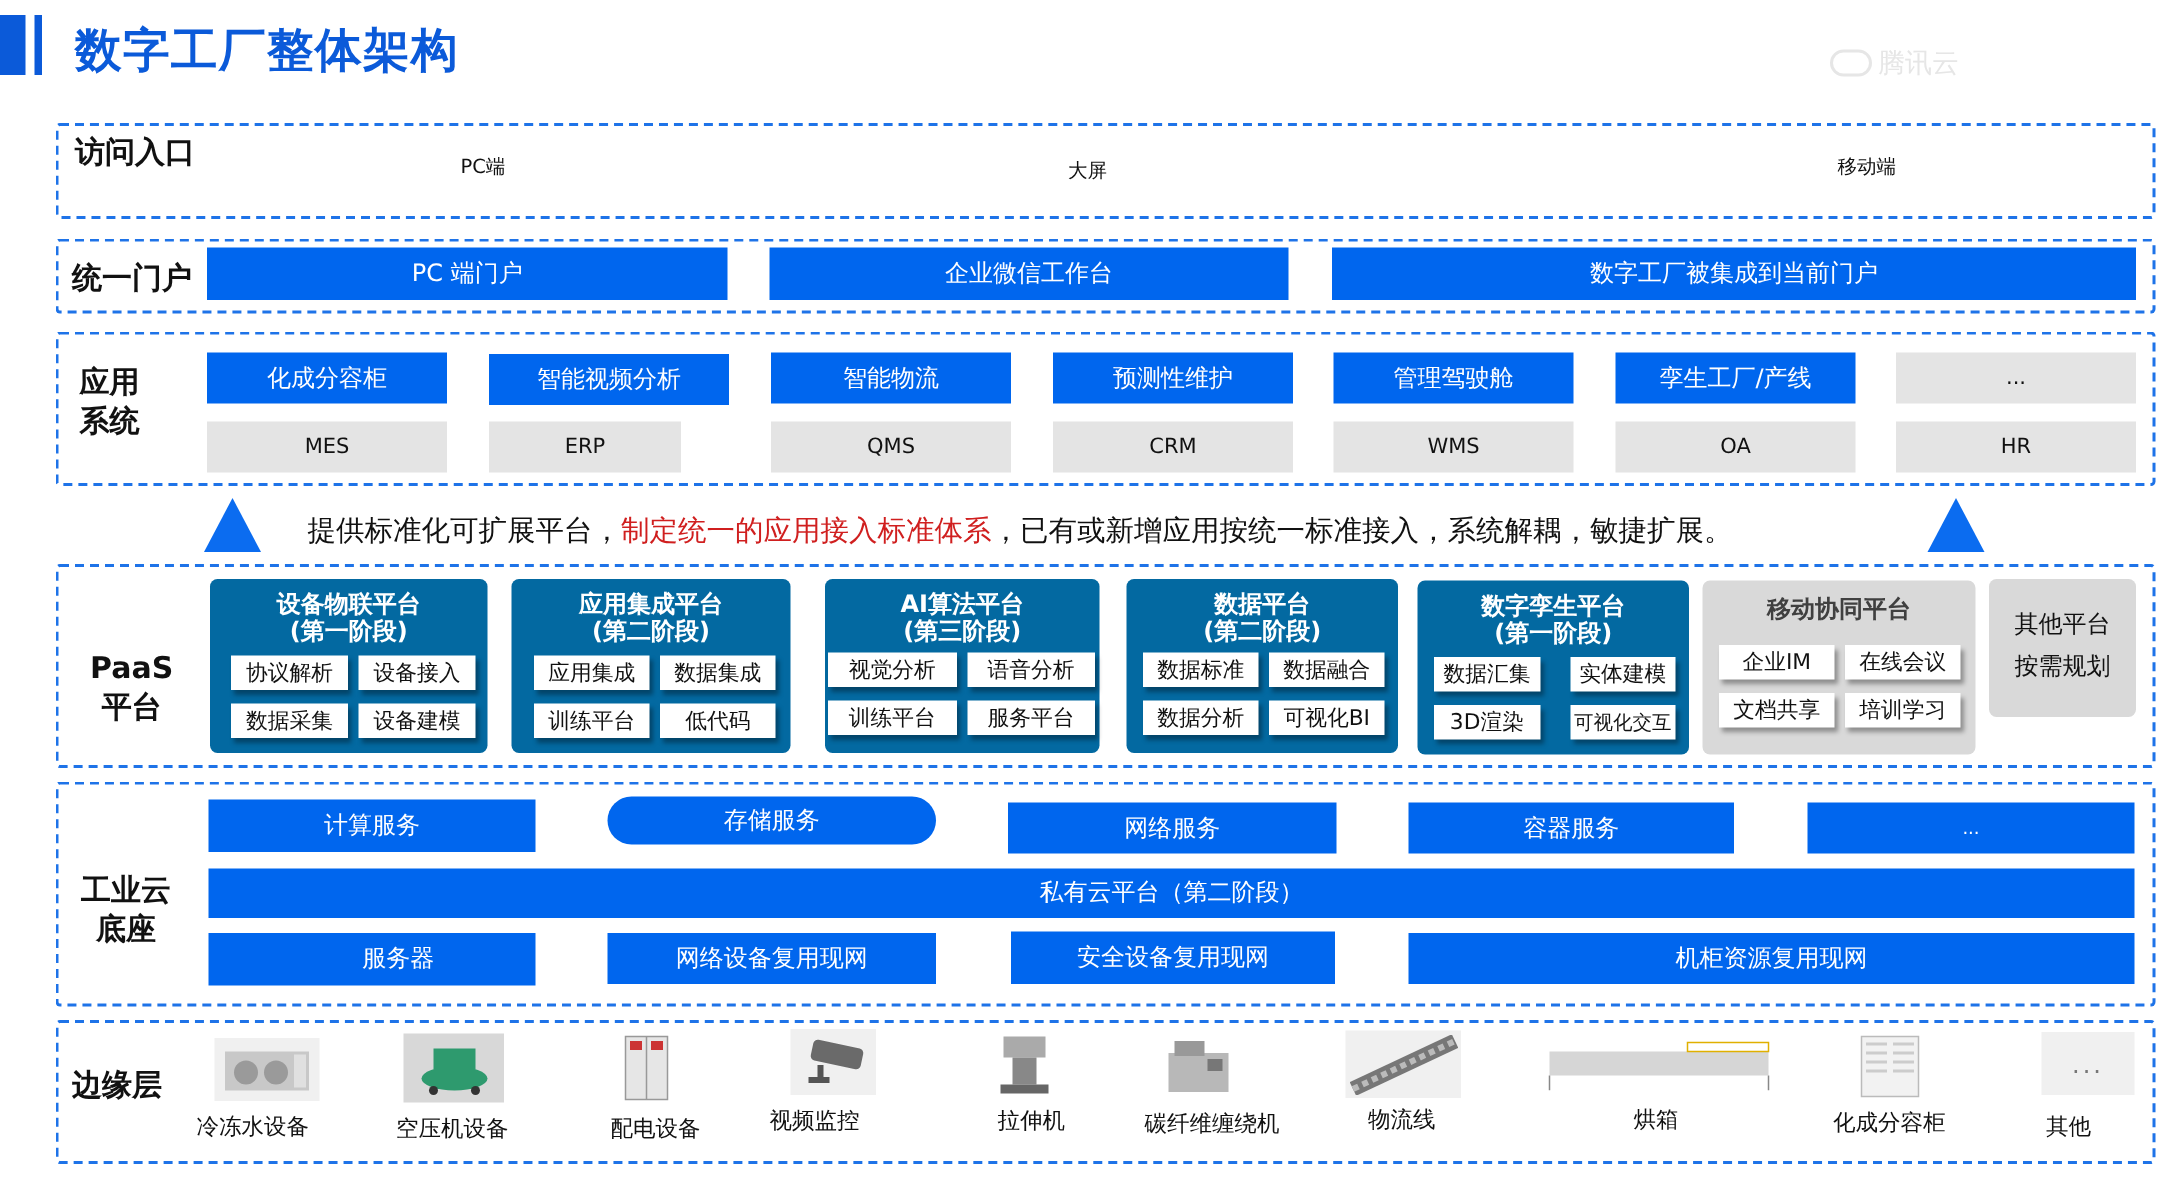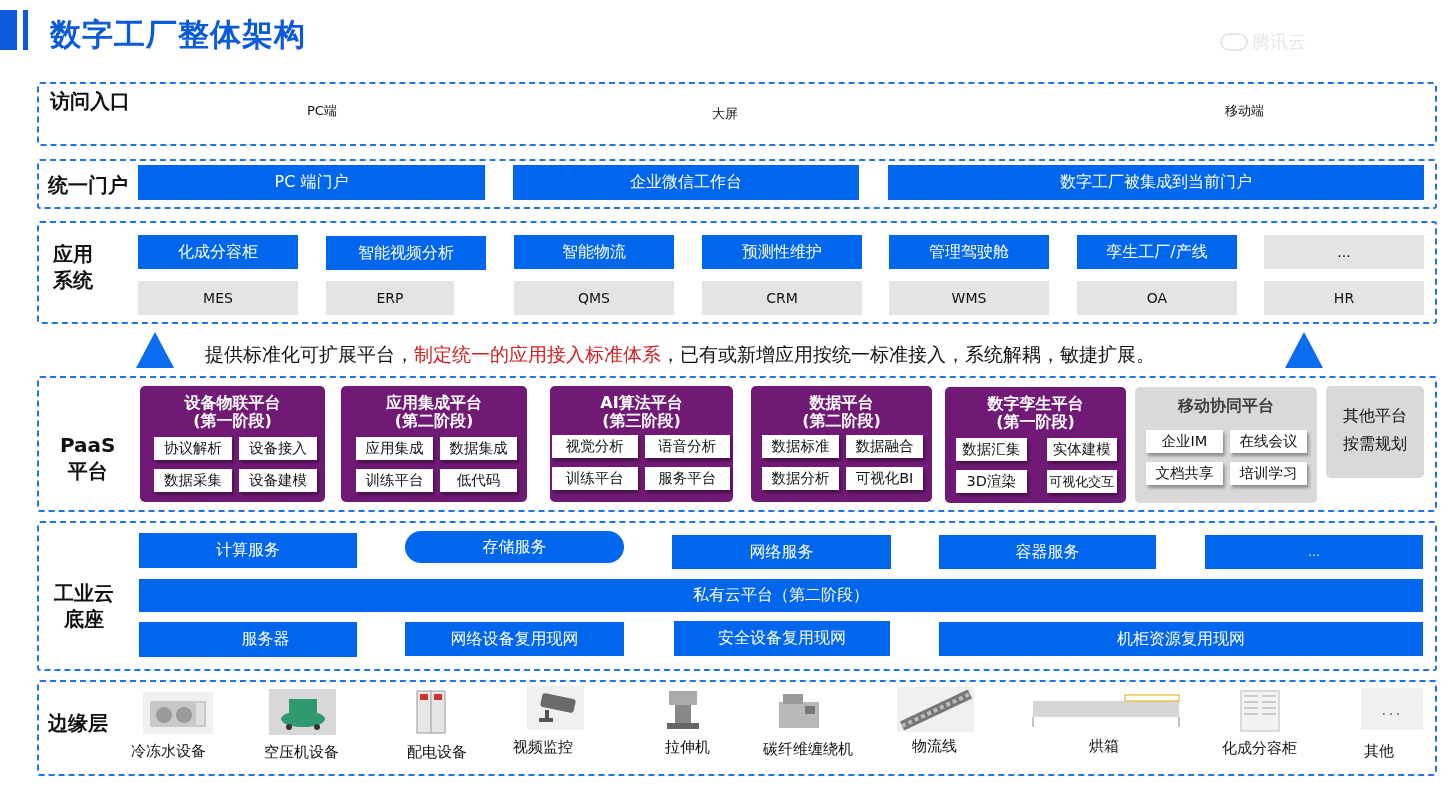--- a/index.html
+++ b/index.html
@@ -26,21 +26,21 @@
   
   .access-item { font-size: 13px; color: #111; }
 
   
   .arrow { width: 0; height: 0; border-left: 19px solid transparent; border-right: 19px solid transparent; border-bottom: 36px solid #0b6cf0; }
   .slogan { left: 205px; top: 341px; font-size: 19px; color: #111; white-space: nowrap; line-height: 26px; }
   .slogan .red { color: #d01f1f; }
 
   
   .platform { border-radius: 5px; padding-top: 8px; }
-  .platform.blue { background: #701a75; }
+  .platform.blue { background: #0369a1; }
   .platform.grey { background: #d9d9d9; }
   .platform-title { text-align: center; font-weight: bold; font-size: 16px; line-height: 18px; }
   .platform.blue .platform-title { color: #fff; }
   .platform.grey .platform-title { color: #404040; }
   .chip-grid { position: absolute; display: grid; grid-template-columns: 1fr 1fr; column-gap: 7px; row-gap: 9px; }
   .chip { background: #fff; color: #111; font-size: 14.5px; height: 23px; display: flex; align-items: center; justify-content: center; box-shadow: 2px 3px 3px rgba(0,0,0,0.35); white-space: nowrap; }
 
   .other-text { text-align: center; font-size: 16px; color: #111; line-height: 20px; }
 
   

